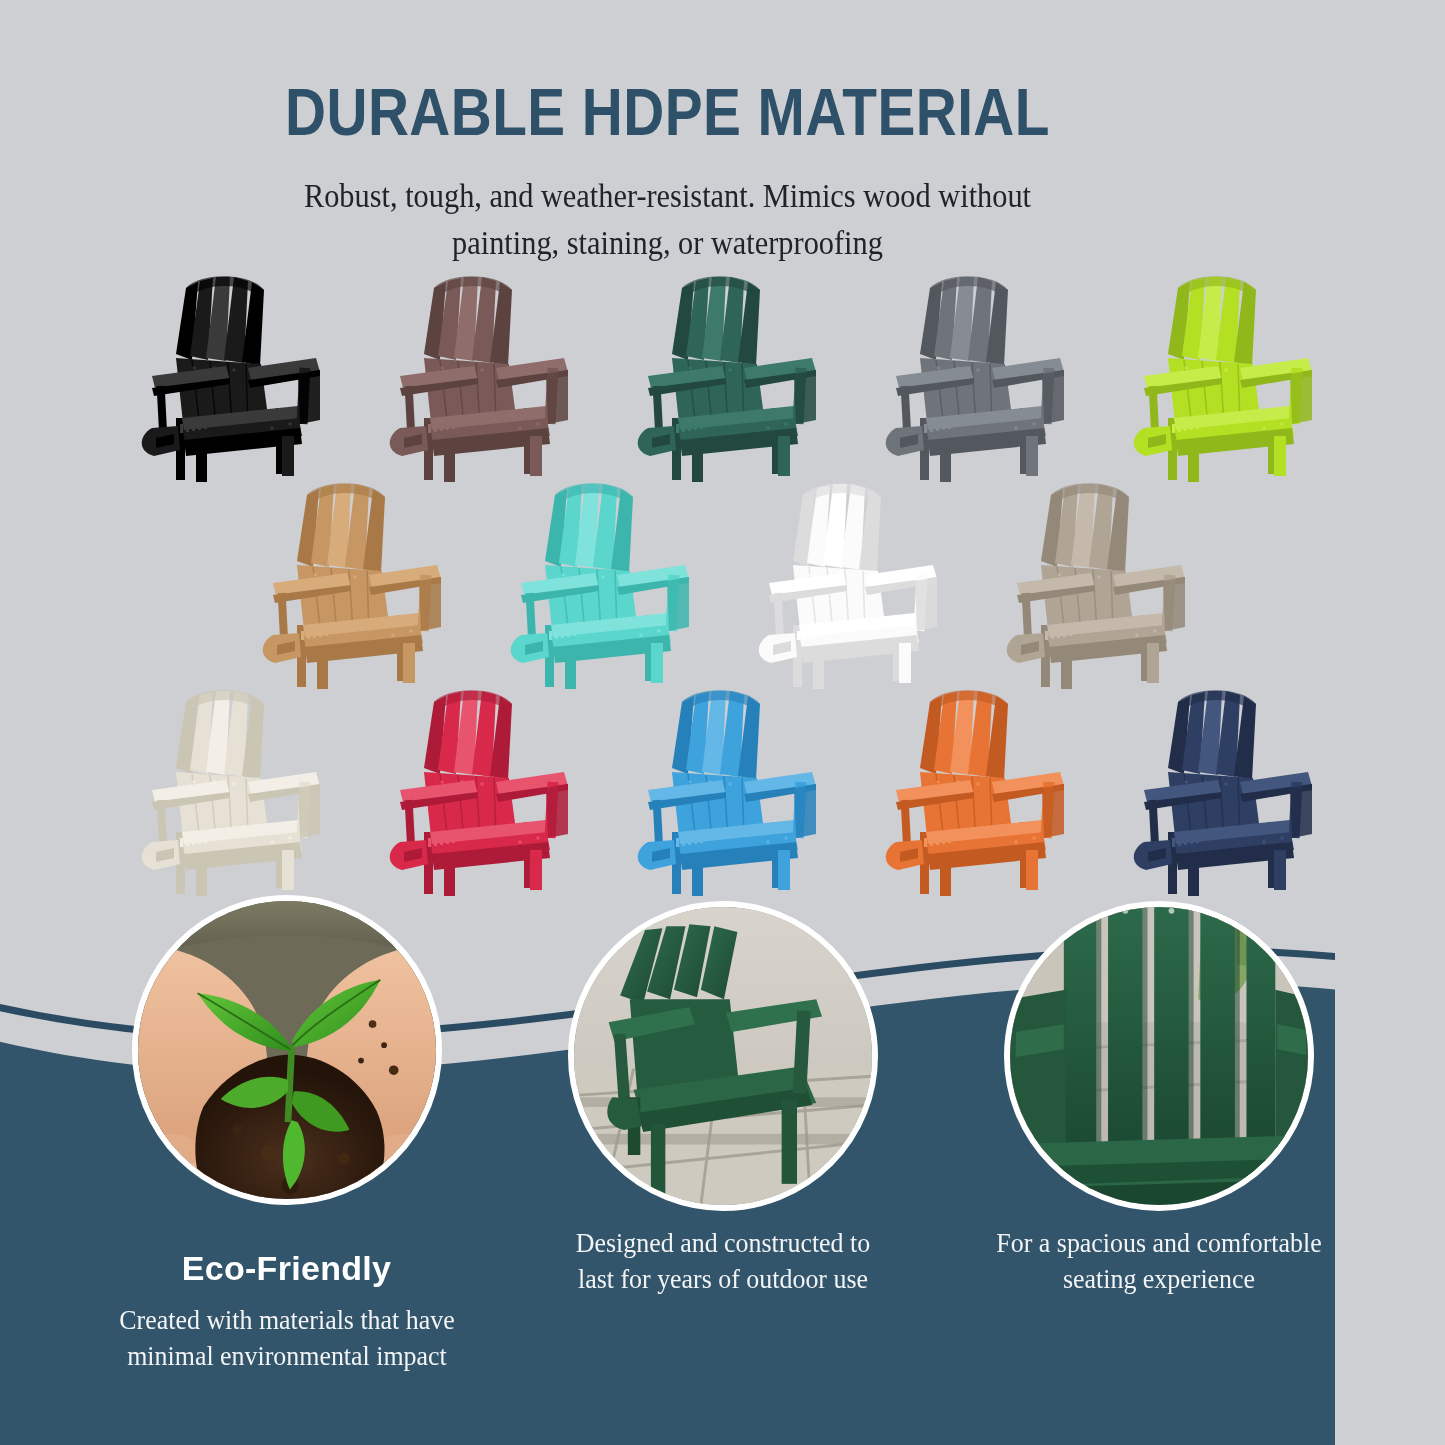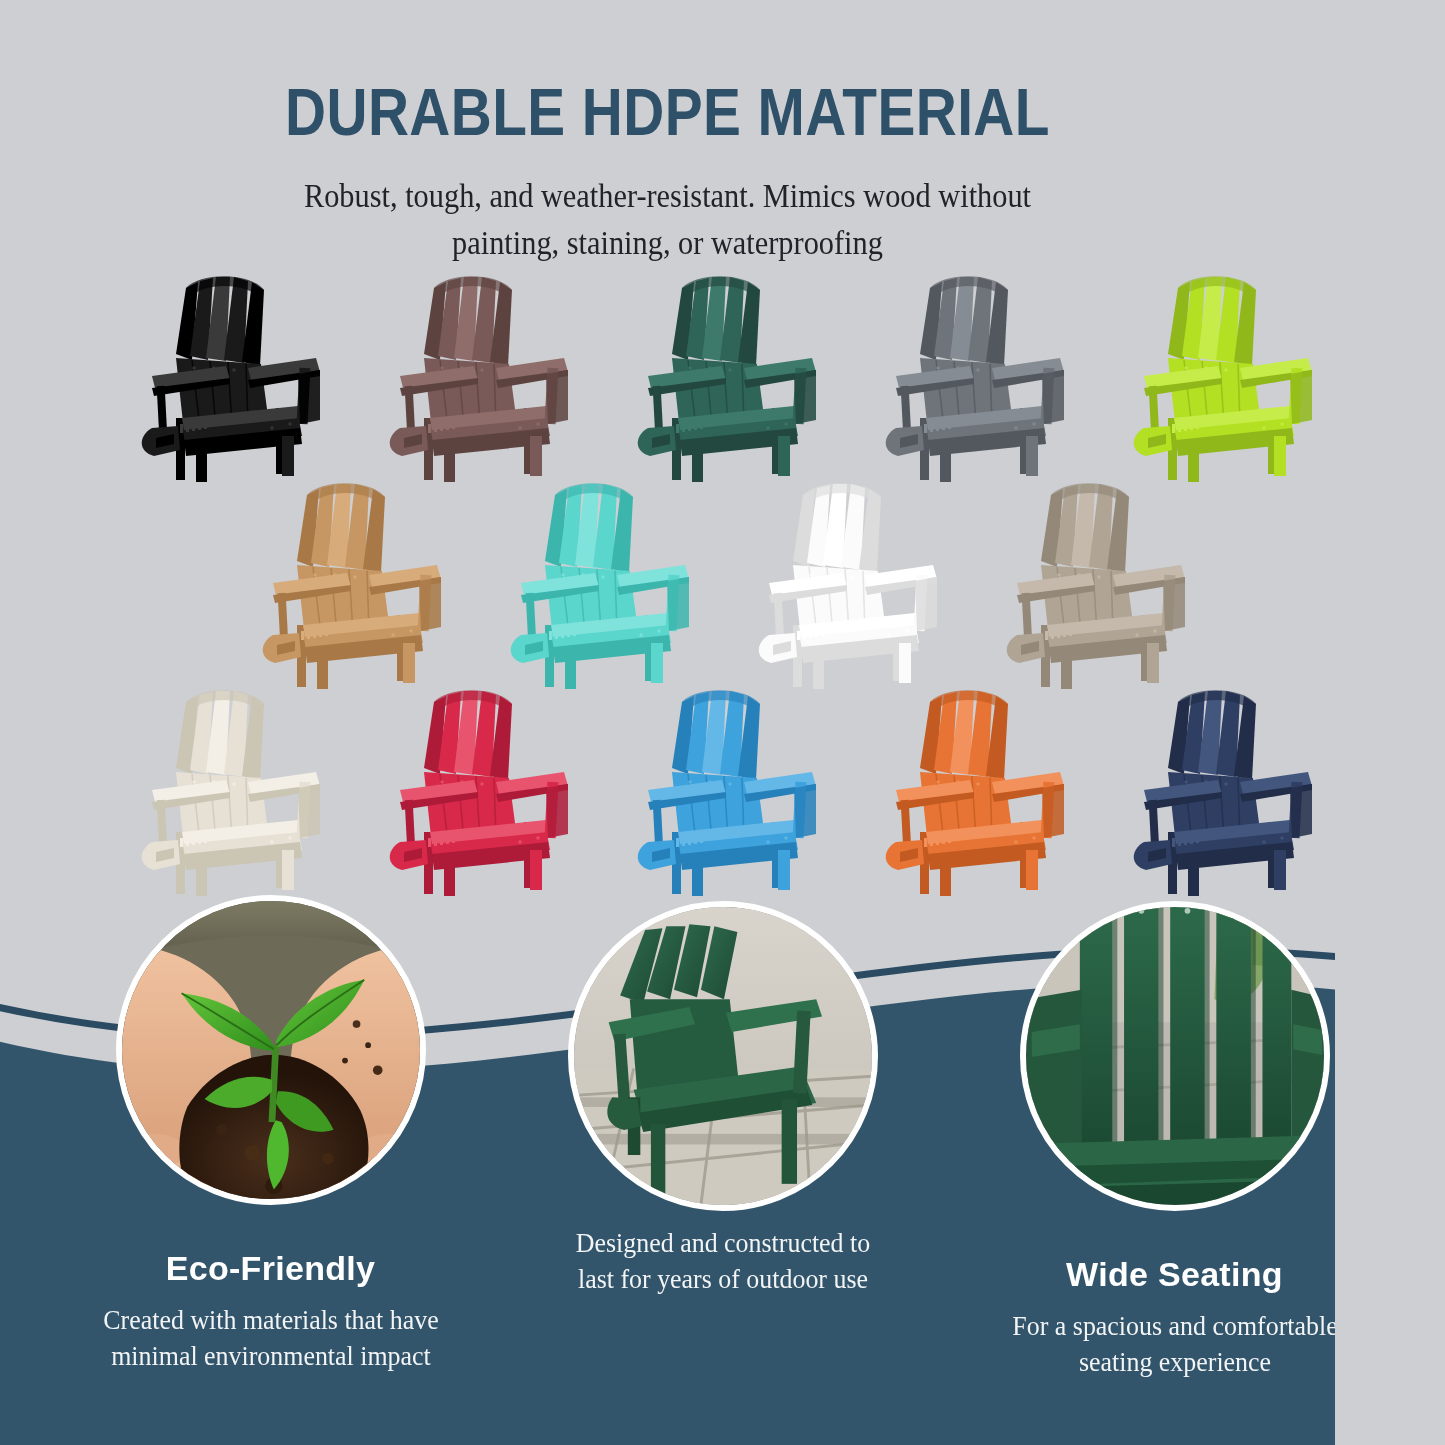--- a/index.html
+++ b/index.html
@@ -43,21 +43,21 @@
 
   .chair { position:absolute; inset:0; }
   .chair svg { width:100%; height:100%; display:block; }
 
   
   .bottom { position:absolute; left:0; bottom:0; width:1445px; height:560px; z-index:2; }
   .bottom svg { position:absolute; left:0; top:0; width:1445px; height:560px; display:block; }
 
   
   .features { position:absolute; left:0; top:895px; width:1445px; z-index:7; }
-  .frow { display:flex; justify-content:center; gap:52px; }
+  .frow { display:flex; justify-content:center; gap:36px; }
   .feat { width:400px; text-align:center; }
   .circle {
     width:310px; height:310px; border-radius:50%;
     margin:0 auto; overflow:hidden;
     border:6px solid #ffffff;
     position:relative; background:#8a8f94;
   }
   .circle svg { position:absolute; left:0; top:0; width:100%; height:100%; }
   .feat-title {
     color:#ffffff; font-weight:bold; font-size:34px;
@@ -1177,21 +1177,20 @@
 
             <g fill="#dfe6e0" opacity="0.75">
               <circle cx="72" cy="4" r="3"></circle>
               <circle cx="120" cy="4" r="3"></circle>
               <circle cx="168" cy="4" r="3"></circle>
               <circle cx="216" cy="4" r="3"></circle>
               <circle cx="262" cy="4" r="3"></circle>
             </g>
           </svg>
         </div>
-        <div class="feat-title">Wide Seating</div>
         <div class="feat-desc">
           <div>For a spacious and comfortable</div>
           <div>seating experience</div>
         </div>
       </div>
 
     </div>
   </div>
 </div>
 

